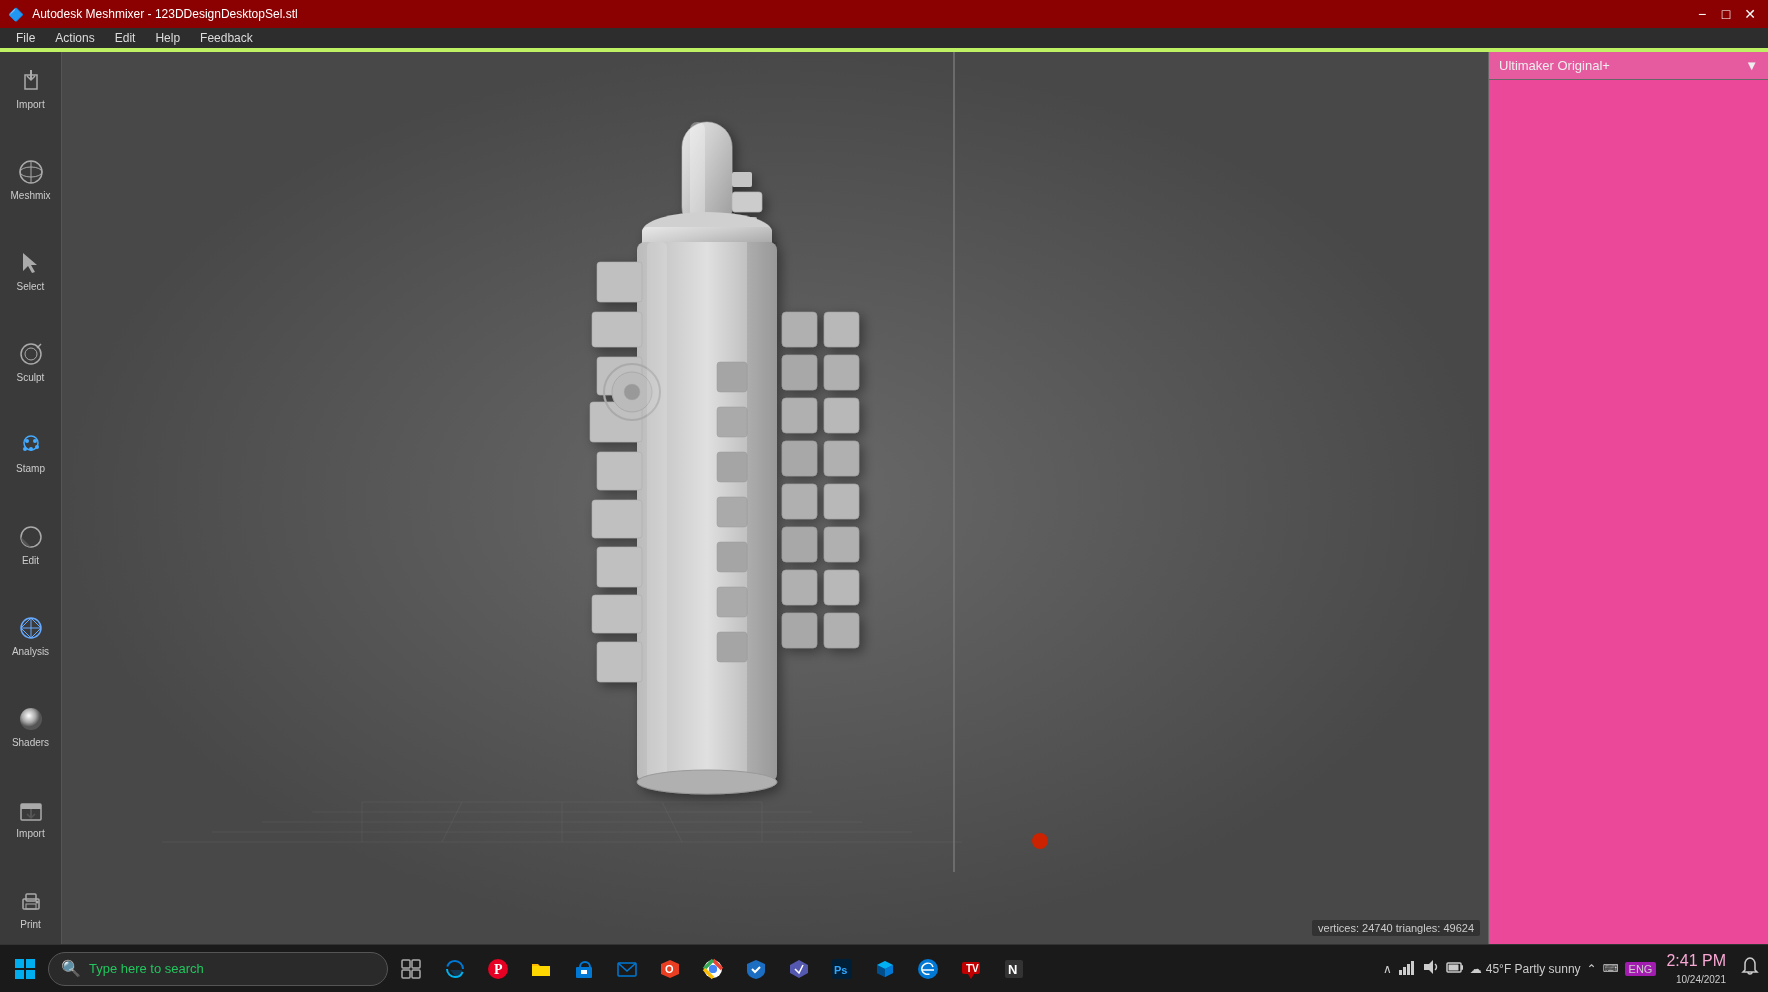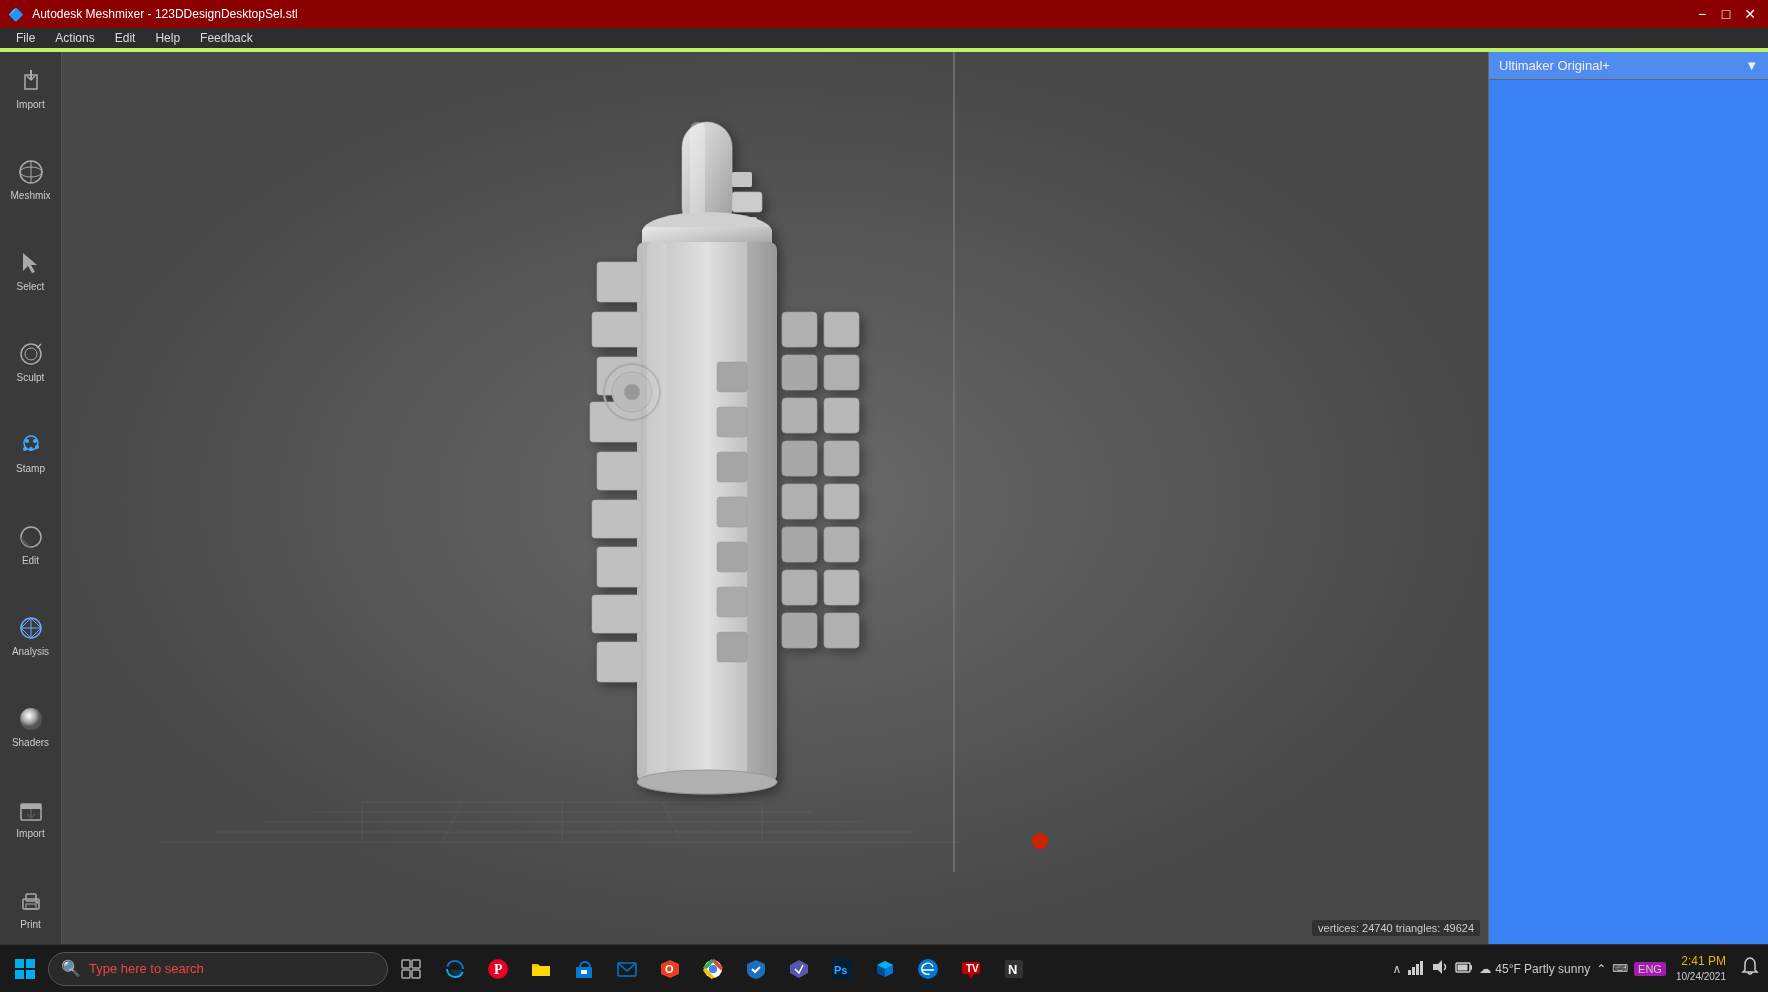--- a/index.html
+++ b/index.html
@@ -124,21 +124,21 @@
     #viewport-canvas {
       width: 100%;
       height: 100%;
       position: absolute;
       top: 0; left: 0;
     }
 
     
     #right-panel {
       width: 280px;
-      background: #3b82f6;
+      background: #ec4899;
       flex-shrink: 0;
       position: relative;
       border-left: 1px solid #666;
     }
     #printer-selector {
       position: absolute;
       top: 0;
       right: 0;
       left: 0;
       background: rgba(200,200,200,0.15);
@@ -498,21 +498,21 @@
     <svg width="22" height="22" viewBox="0 0 22 22">
       <rect x="1" y="1" width="9" height="9" fill="#00adef"></rect>
       <rect x="12" y="1" width="9" height="9" fill="#00adef"></rect>
       <rect x="1" y="12" width="9" height="9" fill="#00adef"></rect>
       <rect x="12" y="12" width="9" height="9" fill="#00adef"></rect>
     </svg>
   </div>
 
   <div id="taskbar-search">
     <span style="color:#888; font-size:16px;">🔍</span>
-    <span style="color:#ef4444;">Type here to search</span>
+    <span style="color:#22c55e;">Type here to search</span>
   </div>
 
   <div class="taskbar-btn">
     <svg width="20" height="20" viewBox="0 0 20 20">
       <rect x="1" y="1" width="8" height="8" fill="none" stroke="#aaa" stroke-width="1.5" rx="1"></rect>
       <rect x="11" y="1" width="8" height="8" fill="none" stroke="#aaa" stroke-width="1.5" rx="1"></rect>
       <rect x="1" y="11" width="8" height="8" fill="none" stroke="#aaa" stroke-width="1.5" rx="1"></rect>
       <rect x="11" y="11" width="8" height="8" fill="none" stroke="#aaa" stroke-width="1.5" rx="1"></rect>
     </svg>
   </div>
@@ -661,21 +661,21 @@
       <span>45°F  Partly sunny</span>
     </div>
 
     <div style="cursor:pointer; color:#ccc; font-size:12px;">⌃</div>
     <div style="cursor:pointer; color:#ccc; font-size:11px;">⌨</div>
     <div style="cursor:pointer; color:#ccc; font-size:11px; background:#a21caf; padding:1px 4px; border-radius:2px;">ENG</div>
   </div>
 
   <div id="taskbar-right" style="cursor:pointer; padding-right:12px;">
     <div id="taskbar-clock">
-      <div style="color:#eab308; font-size:12px;">2:41 PM</div>
+      <div style="color:#f9a8d4; font-size:16px;">2:41 PM</div>
       <div style="color:#ccc; font-size:10px;">10/24/2021</div>
     </div>
   </div>
 
   <div style="cursor:pointer; color:#ccc; font-size:18px; padding-right:4px;">
     <svg width="20" height="20" viewBox="0 0 20 20">
       <path d="M10 2 C7 2 5 5 5 8 L5 14 L3 16 L17 16 L15 14 L15 8 C15 5 13 2 10 2 Z" fill="none" stroke="#ccc" stroke-width="1.5"></path>
       <path d="M8 16 C8 17.1 9 18 10 18 C11 18 12 17.1 12 16" fill="none" stroke="#ccc" stroke-width="1.5"></path>
     </svg>
   </div>

